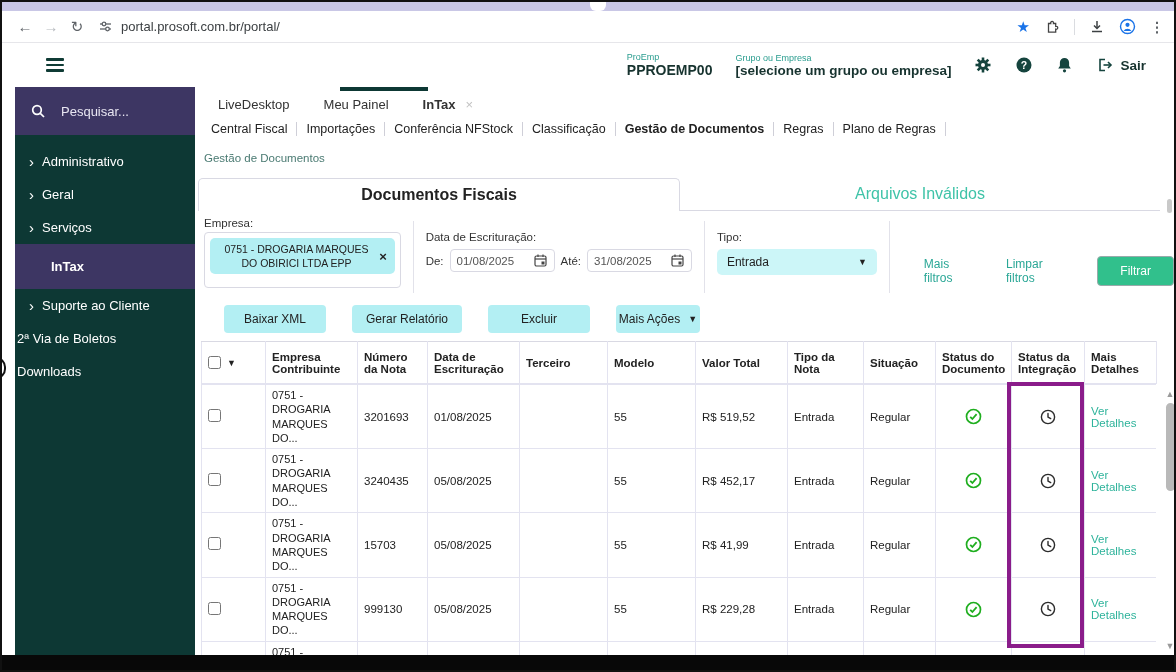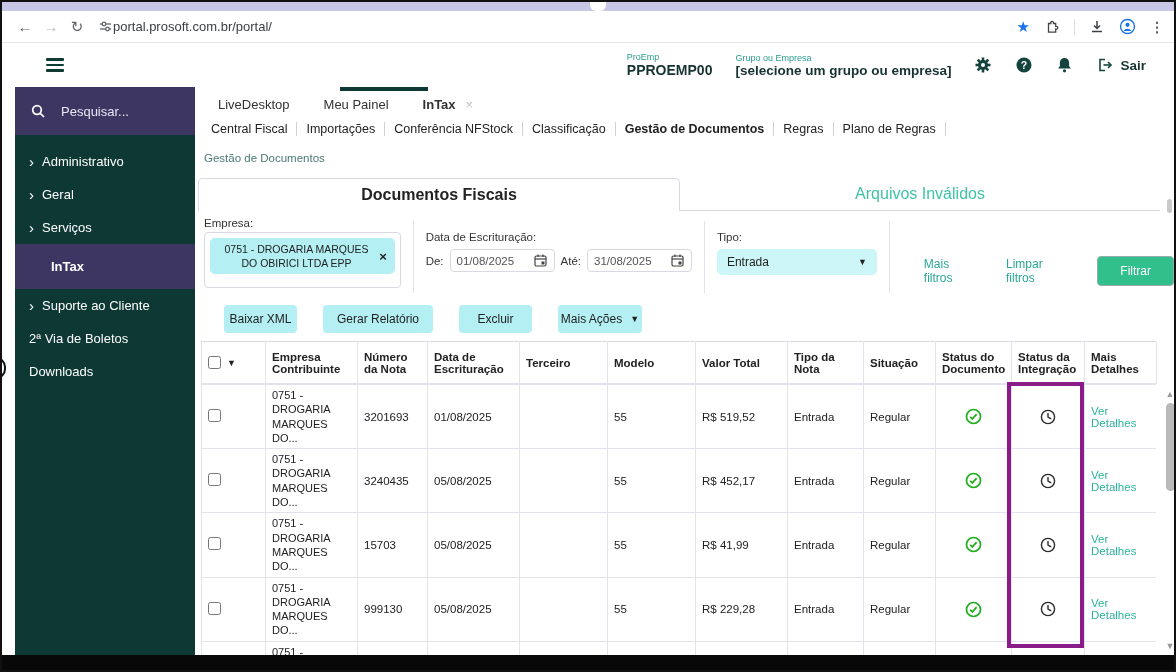--- a/index.html
+++ b/index.html
@@ -8,21 +8,21 @@
   .screen { position:relative; width:1176px; height:672px; background:#fff;
             border:2px solid #111; overflow:hidden; }
 
   
   .tabstrip { position:relative; height:9px; background:#c9c7e6; }
   .tab-notch { position:absolute; left:588px; top:0; width:16px; height:9px; background:#fff; border-radius:0 0 6px 6px; }
   .browser-bar { height:32px; background:#fff; border-bottom:1px solid #e6e6ea;
                  display:flex; align-items:center; padding:0 10px; }
   .nav-ico { font-size:15px; color:#5f6368; width:26px; text-align:center; cursor:pointer; }
   .nav-ico.fwd { color:#b6b9be; }
-  .urlbar { display:flex; align-items:center; margin-left:8px; flex:1; }
+  .urlbar { display:flex; align-items:center; gap:8px; margin-left:8px; flex:1; }
   .url-text { font-size:13px; color:#3c4043; }
   .right-icos { display:flex; align-items:center; gap:14px; }
   .star { color:#1a73e8; font-size:15px; }
   .vdiv { width:1px; height:16px; background:#dadce0; }
   .dots { color:#5f6368; font-size:14px; font-weight:bold; }
 
   
   .app-header { height:44px; background:#fff; display:flex; align-items:center; padding:0 28px 0 44px; }
   .hamburger { width:18px; cursor:pointer; }
   .hamburger div { height:2.5px; background:#0f3b35; margin:3px 0; border-radius:1px; }
@@ -37,21 +37,21 @@
   .body { display:flex; height:570px; }
   .gutter { width:13px; background:#fff; position:relative; }
   .edge-notch { position:absolute; left:-8px; top:270px; width:12px; height:22px; background:#fff; border:2px solid #111; border-radius:0 10px 10px 0; border-left:none; }
 
   
   .sidebar { width:180px; background:#0d3834; color:#fff; flex-shrink:0; }
   .sb-search { background:#3d3663; height:48px; display:flex; align-items:center; gap:16px; padding:0 16px; cursor:text; }
   .sb-search span { font-size:13px; color:#e8e6f2; }
   .sb-item { height:33px; display:flex; align-items:center; gap:8px; padding:0 14px; font-size:13px; cursor:pointer; }
   .sb-item .chev { font-size:15px; line-height:1; }
-  .sb-item.noicon { padding-left:14px; }
+  .sb-item.noicon { padding-left:2px; }
   .sb-group { background:#3d3663; padding:6px 0; }
   .sb-sub { padding-left:36px; font-weight:bold; }
   .sb-first-block { padding-top:10px; }
 
   
   .main { flex:1; background:#fff; position:relative; padding-left:3px; overflow:hidden; }
 
   .tabs-row { position:relative; display:flex; align-items:center; gap:34px; padding:10px 0 8px 20px; }
   .tab { font-size:13px; color:#333; cursor:pointer; }
   .tab.active { font-weight:bold; }
@@ -89,21 +89,21 @@
   .tipo-select { width:160px; background:#ccf6f8; border-radius:5px; display:flex; align-items:center; justify-content:space-between; padding:6px 10px; font-size:12px; color:#222; cursor:pointer; }
   .caret { font-size:9px; color:#222; }
   .filter-links { display:flex; align-items:center; gap:36px; padding:26px 0 0 22px; }
   .flink { font-size:12px; color:#2aa796; cursor:pointer; }
   .filtrar-btn { background:#31c08c; color:#fff; font-size:12px; border:1px solid #9aa; border-radius:4px; padding:7px 22px; cursor:pointer; font-family:"Liberation Sans",sans-serif; }
 
   
   .action-row { display:flex; gap:26px; padding:6px 0 8px 26px; }
   .cyan-btn { background:#b3eff3; border:none; border-radius:4px; font-size:12px; color:#222; padding:7px 0; width:82px; cursor:pointer; font-family:"Liberation Sans",sans-serif; }
   .cyan-btn.w110 { width:110px; }
-  .cyan-btn.w88 { width:73px; }
+  .cyan-btn.w88 { width:102px; }
   .mais-acoes { width:84px; display:inline-flex; align-items:center; justify-content:center; gap:8px; }
 
   
   .table-wrap { position:relative; width:955px; margin-left:3px; }
   table { border-collapse:collapse; table-layout:fixed; width:955px; }
   th, td { border:1px solid #e3e3f0; font-size:11.5px; color:#222; }
   thead th { font-weight:bold; text-align:left; padding:5px 6px; height:42px; vertical-align:middle; background:#fff; border-top:1px solid #d9d9e3; }
   tbody td { height:36px; padding:3px 6px; vertical-align:middle; }
   td.center, th.center { text-align:center; }
   .rows-clip { height:273px; overflow:hidden; }

